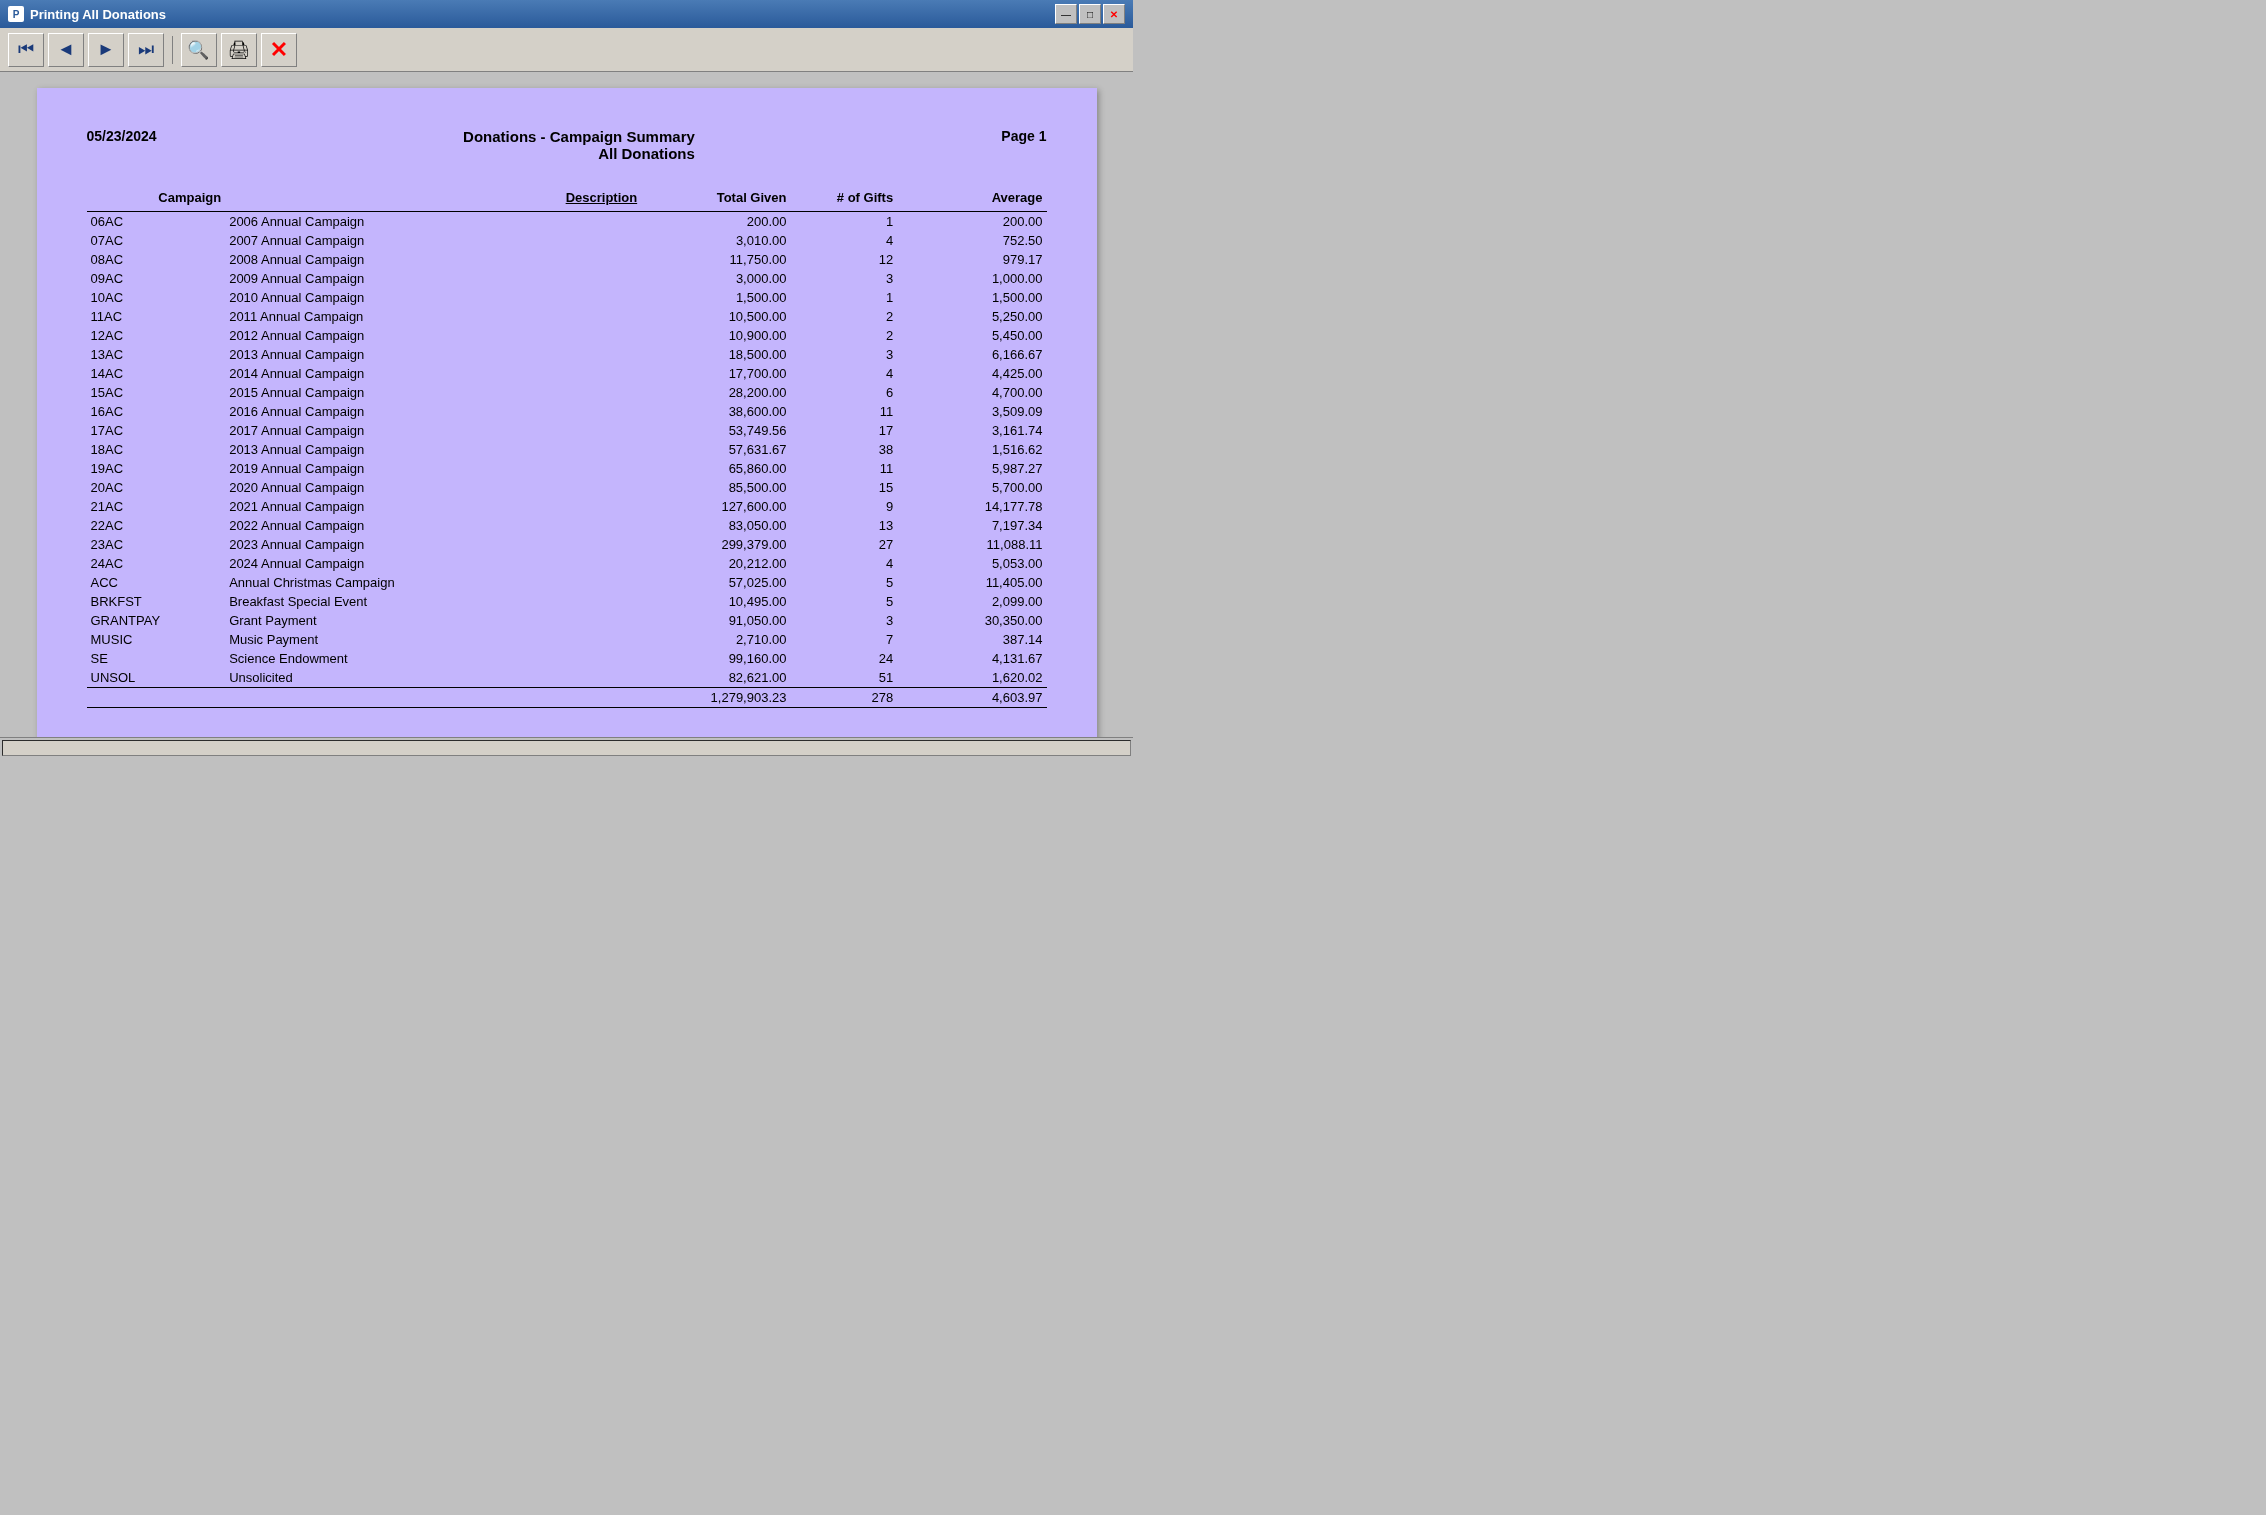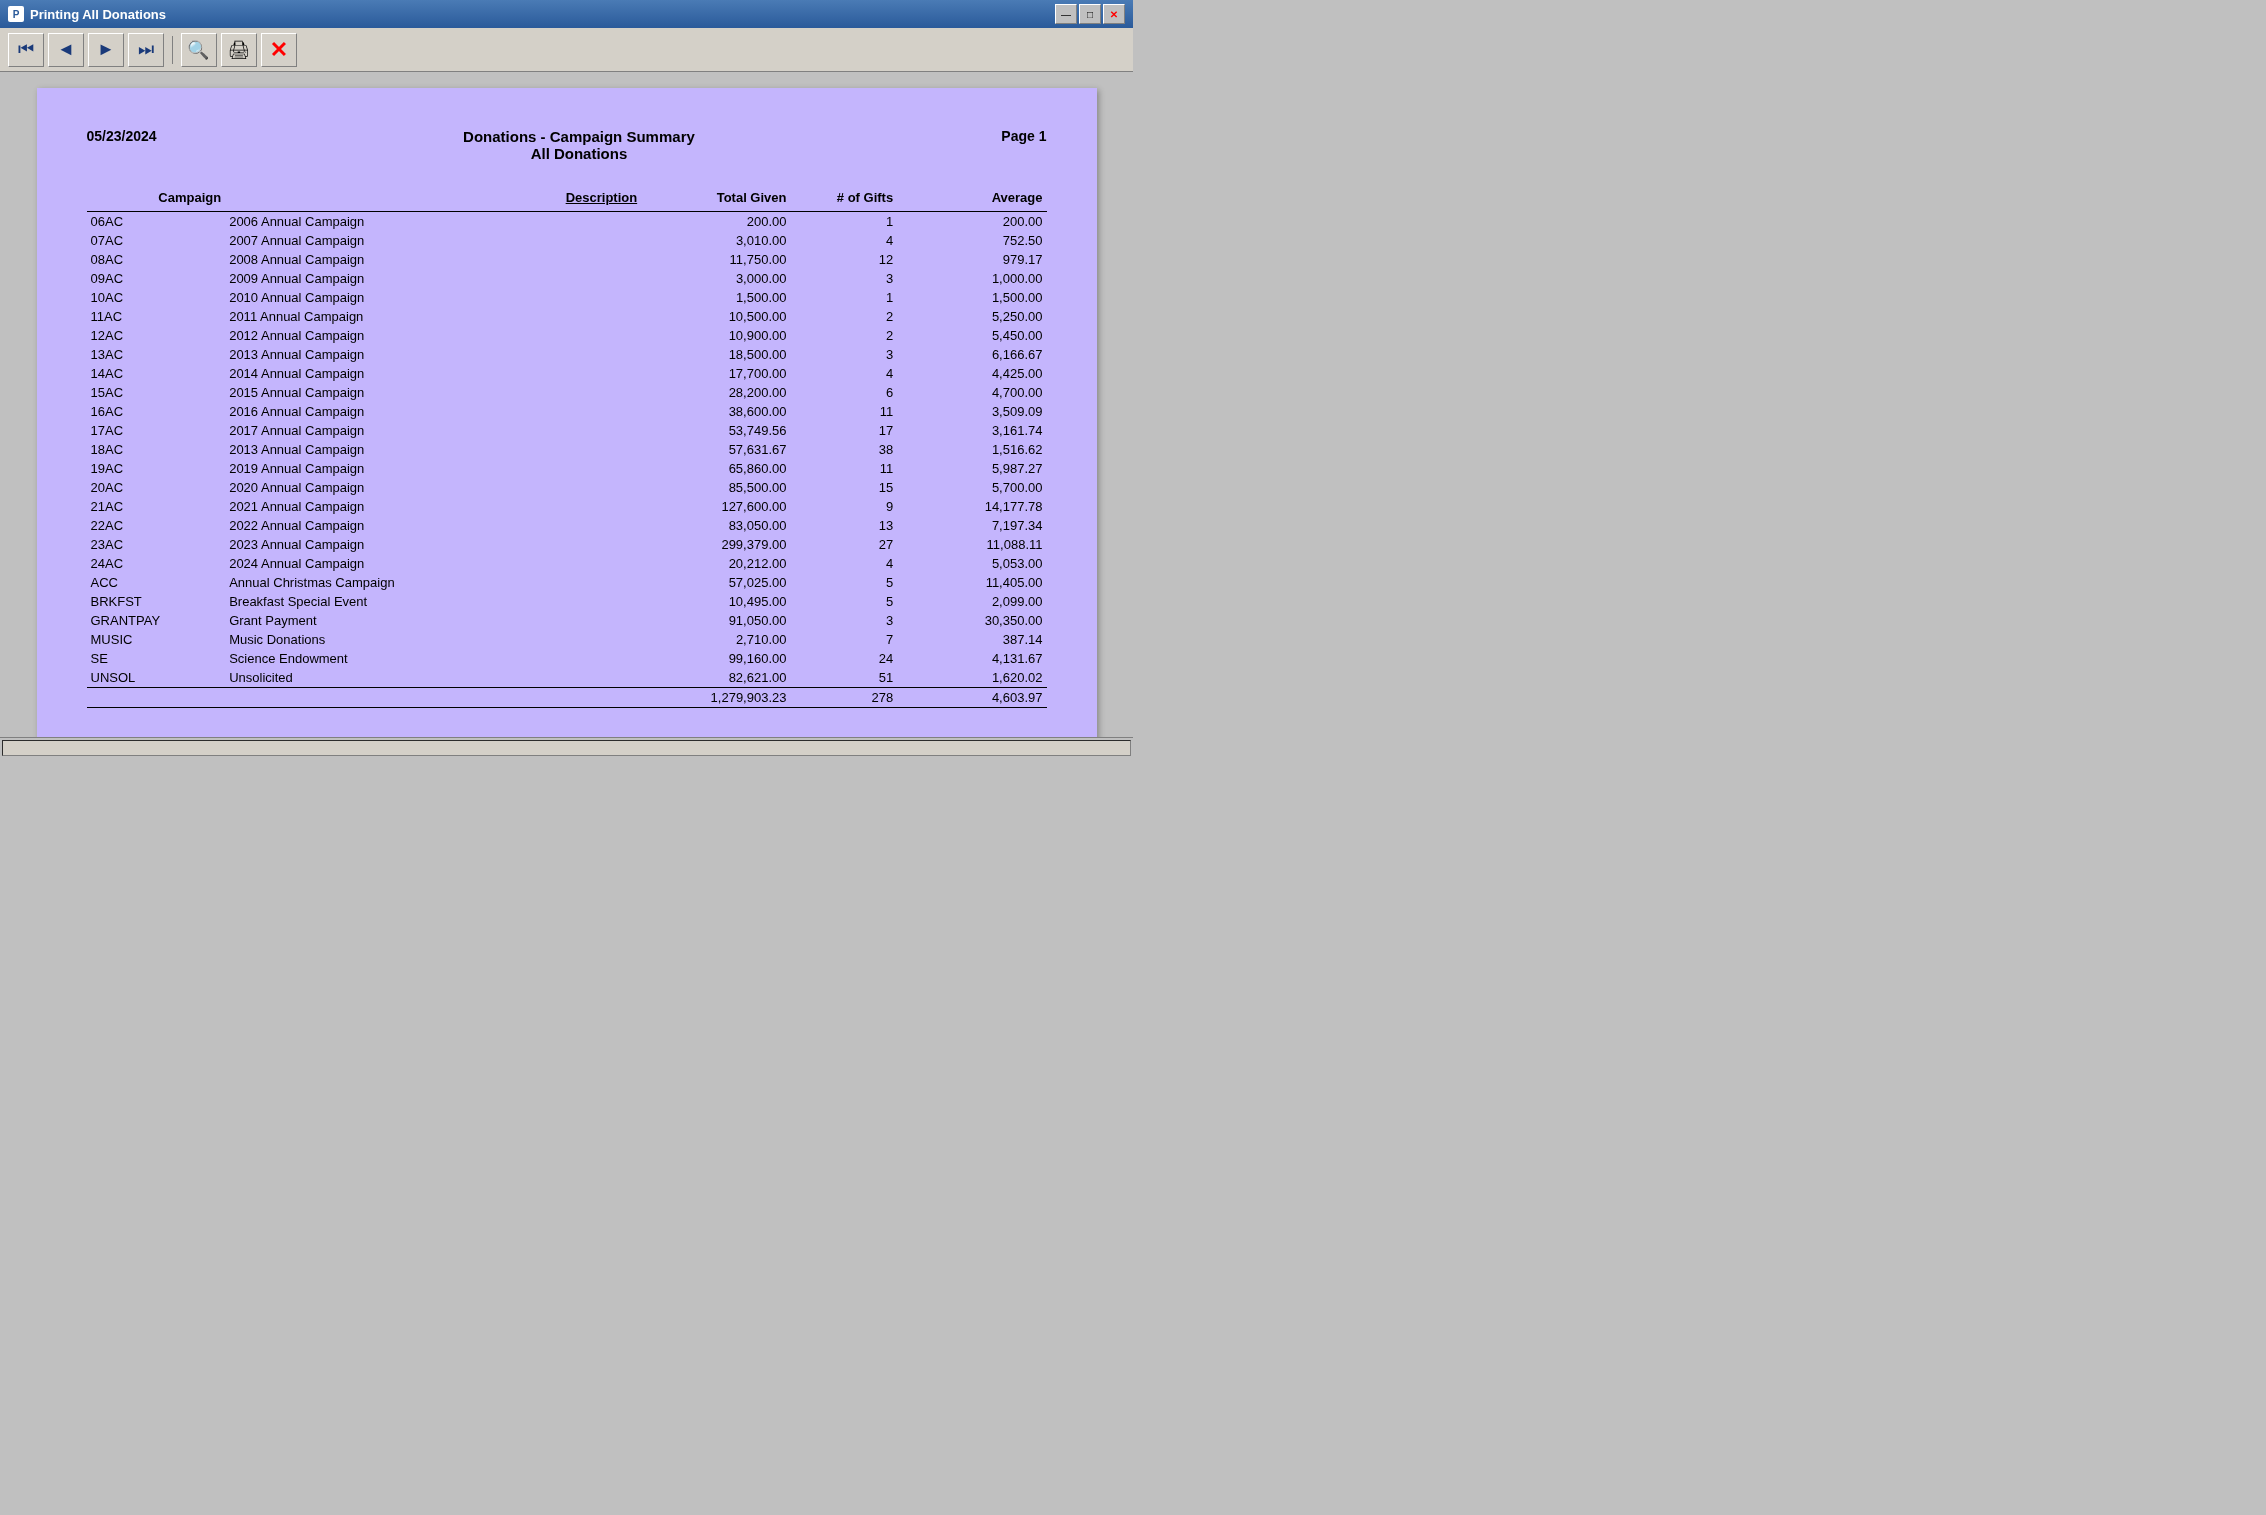--- a/index.html
+++ b/index.html
@@ -119,21 +119,21 @@
       display: flex;
       justify-content: space-between;
       align-items: flex-start;
       margin-bottom: 8px;
     }
     .report-date {
       font-size: 14px;
       font-weight: bold;
     }
     .report-title-center {
-      text-align: center;
+      text-align: right;
       font-size: 15px;
       font-weight: bold;
     }
     .report-page-num {
       font-size: 14px;
       font-weight: bold;
     }
 
     
     .report-table {
@@ -385,21 +385,21 @@
           </tr>
           <tr>
             <td>GRANTPAY</td>
             <td>Grant Payment</td>
             <td class="right">91,050.00</td>
             <td class="right">3</td>
             <td class="right">30,350.00</td>
           </tr>
           <tr>
             <td>MUSIC</td>
-            <td>Music Donations</td>
+            <td>Music Payment</td>
             <td class="right">2,710.00</td>
             <td class="right">7</td>
             <td class="right">387.14</td>
           </tr>
           <tr>
             <td>SE</td>
             <td>Science Endowment</td>
             <td class="right">99,160.00</td>
             <td class="right">24</td>
             <td class="right">4,131.67</td>

